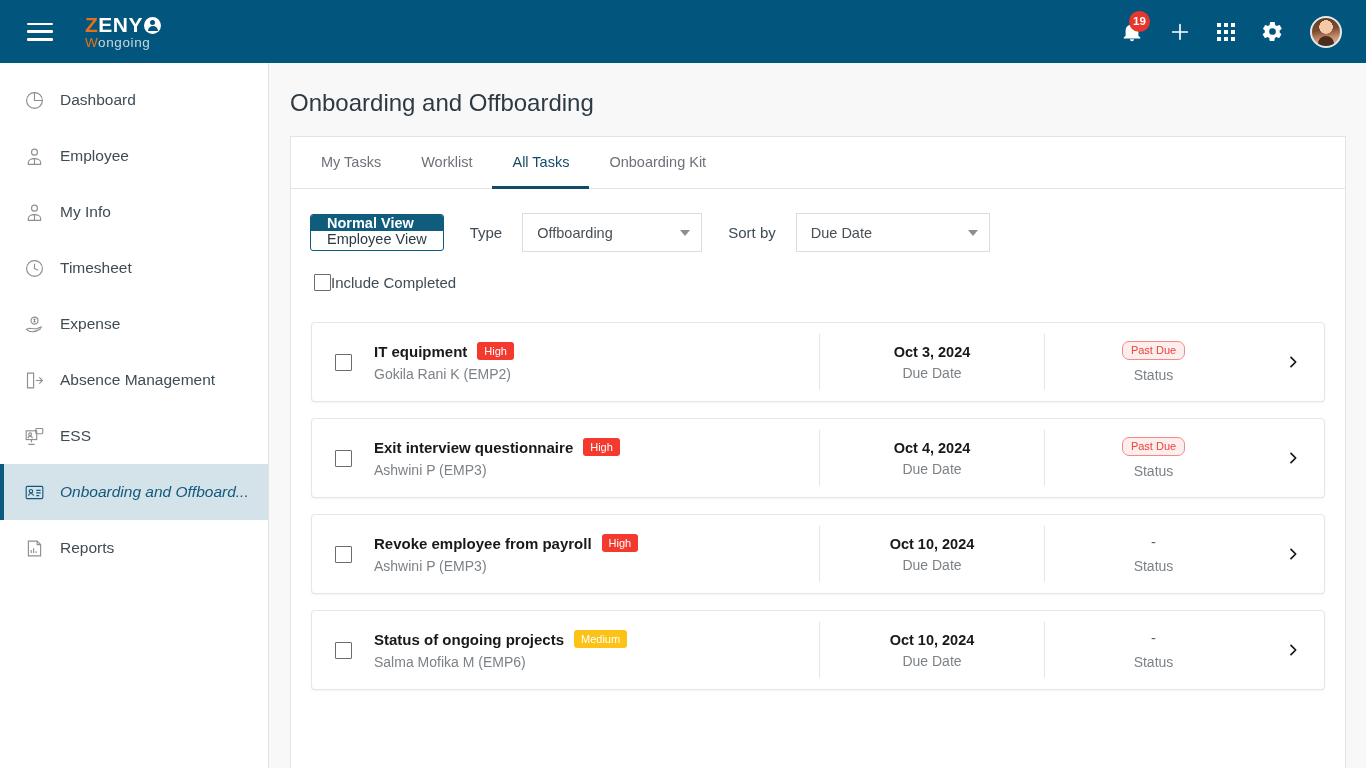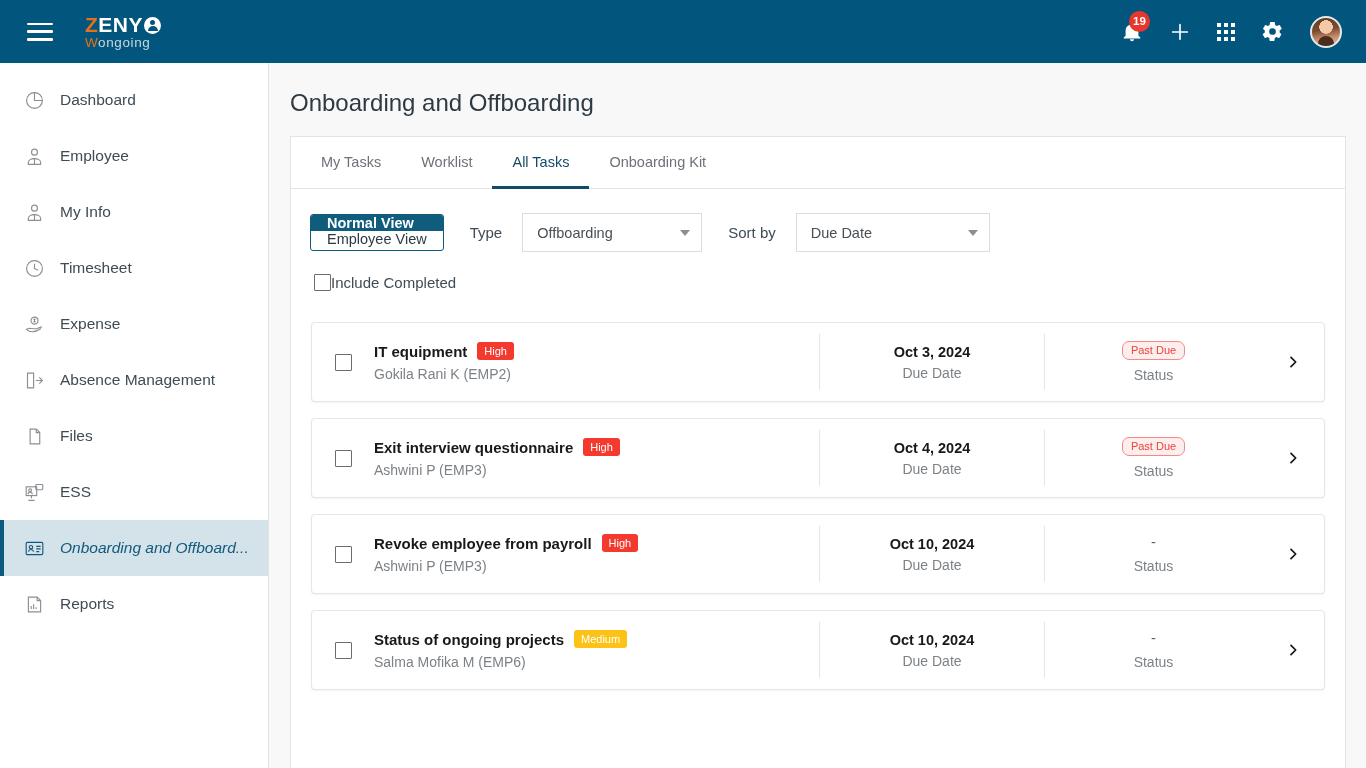--- a/index.html
+++ b/index.html
@@ -327,29 +327,20 @@
   <div class="nav-item">
     <span class="nav-icon">
       <svg width="21" height="21" viewBox="0 0 24 24" fill="none" stroke="currentColor" stroke-width="1.3">
         <path d="M4 3.5h7v17H4z"></path>
           <path d="M13.5 12h7M17.5 8.5L21 12l-3.5 3.5"></path>
       </svg>
     </span>
     <span class="nav-label">Absence Management</span>
   </div>
 
-  <div class="nav-item">
-    <span class="nav-icon">
-      <svg width="21" height="21" viewBox="0 0 24 24" fill="none" stroke="currentColor" stroke-width="1.3">
-        <path d="M7 3.5h7l4 4v13H7z"></path>
-          <path d="M14 3.5v4h4"></path>
-      </svg>
-    </span>
-    <span class="nav-label">Files</span>
-  </div>
 
   <div class="nav-item">
     <span class="nav-icon">
       <svg width="21" height="21" viewBox="0 0 24 24" fill="none" stroke="currentColor" stroke-width="1.3">
         <rect x="2.5" y="5.5" width="12" height="10"></rect>
           <circle cx="7" cy="9.5" r="1.6"></circle>
         <path d="M4.3 14c.4-1.6 1.4-2.3 2.7-2.3s2.3.7 2.7 2.3"></path>
         <rect x="13.5" y="2.8" width="8" height="6" rx="1"></rect>
         <path d="M8.5 15.5v3M5 21h7"></path>
       </svg>

